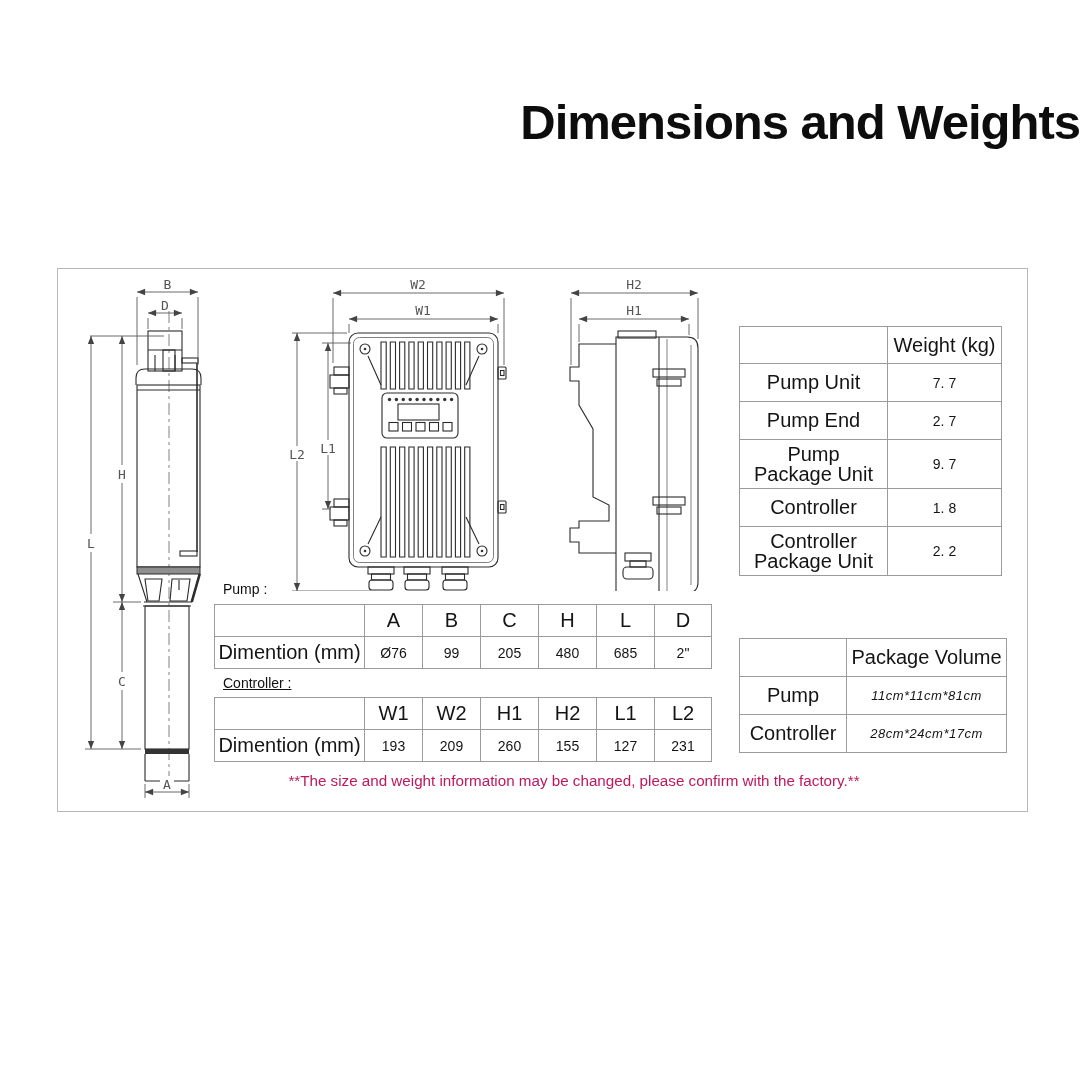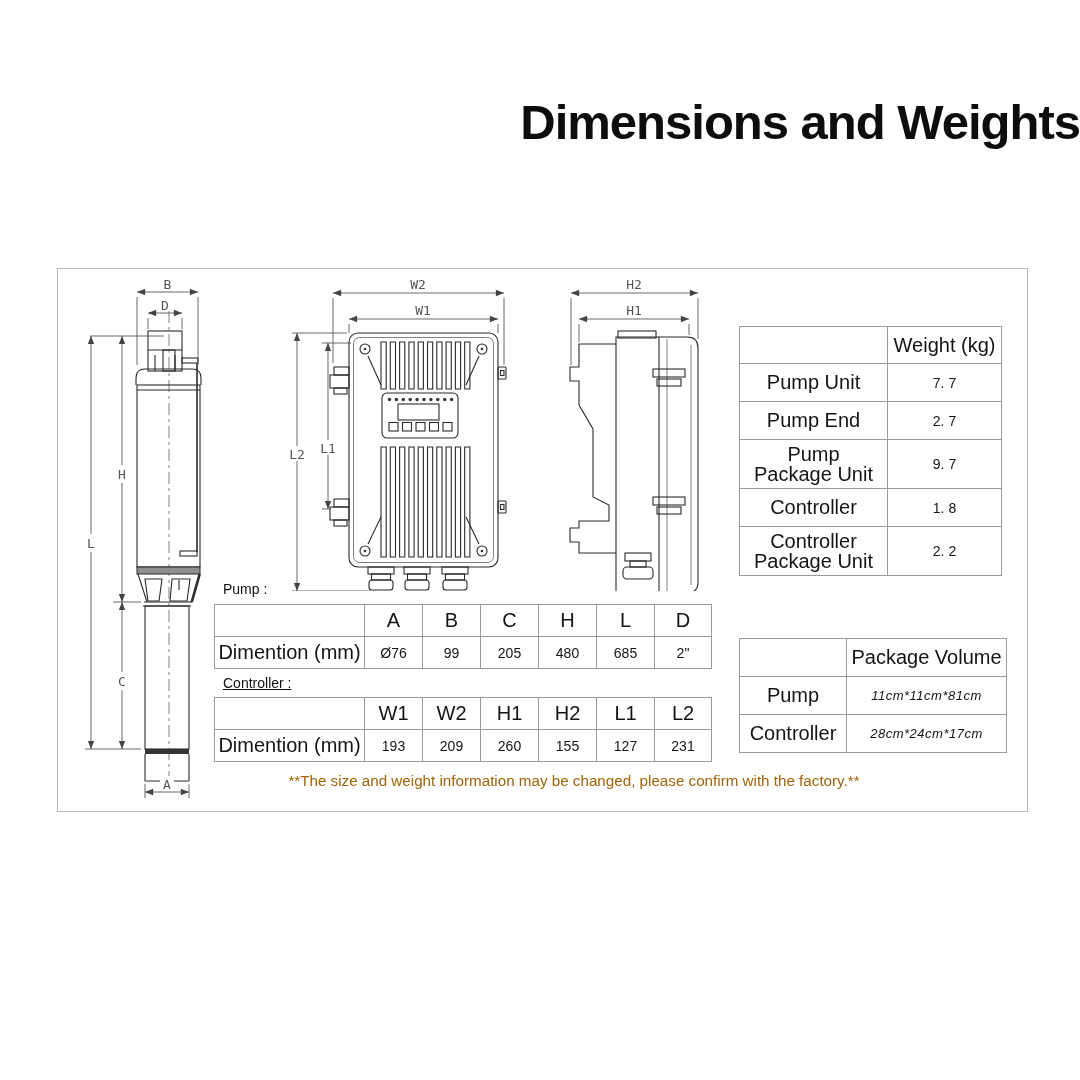--- a/index.html
+++ b/index.html
@@ -17,21 +17,21 @@
   svg text{font-family:"DejaVu Sans Mono",monospace;font-size:13px;fill:#555;text-anchor:middle;}
   .t{position:absolute;border-collapse:collapse;background:#fff;table-layout:fixed;}
   .t td{border:1px solid #9b9b9b;text-align:center;vertical-align:middle;
         padding:0 3px;font-size:20px;color:#141414;overflow:hidden;}
   .t td.val{font-size:14px;}
   .prewrap{white-space:pre-line;line-height:20px;}
   .rh37{height:37px}.rh38{height:38px}.rh49{height:49px}.rh32{height:32px}
   .pkgval{font-size:13px !important;letter-spacing:0.5px;font-style:italic;}
   .cap{position:absolute;left:165px;font-size:14px;color:#101010;}
   .footnote{position:absolute;left:159px;top:503px;width:714px;text-align:center;
-            font-size:15.2px;color:#a16207;}
+            font-size:15.2px;color:#be185d;}
 </style>
 </head>
 <body>
 
 <div class="canvas">
 
   <div class="title">Dimensions and Weights</div>
 
   <div class="box">
 

